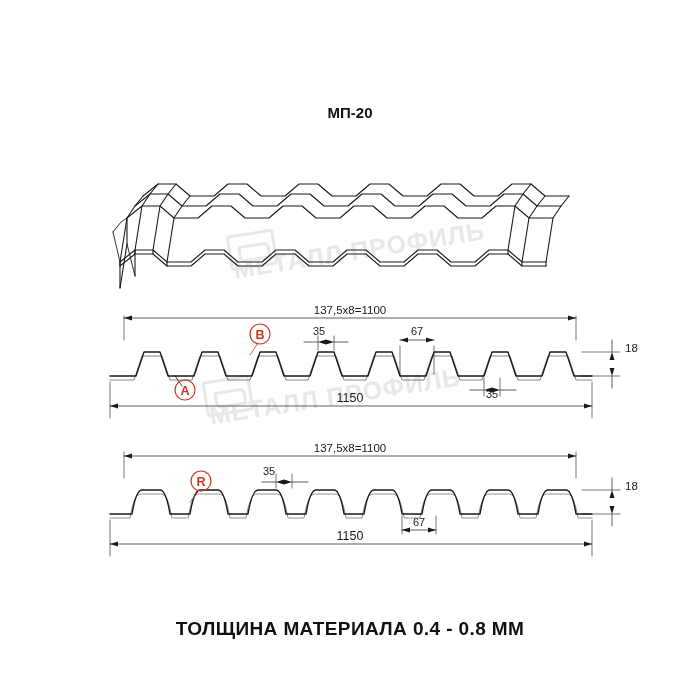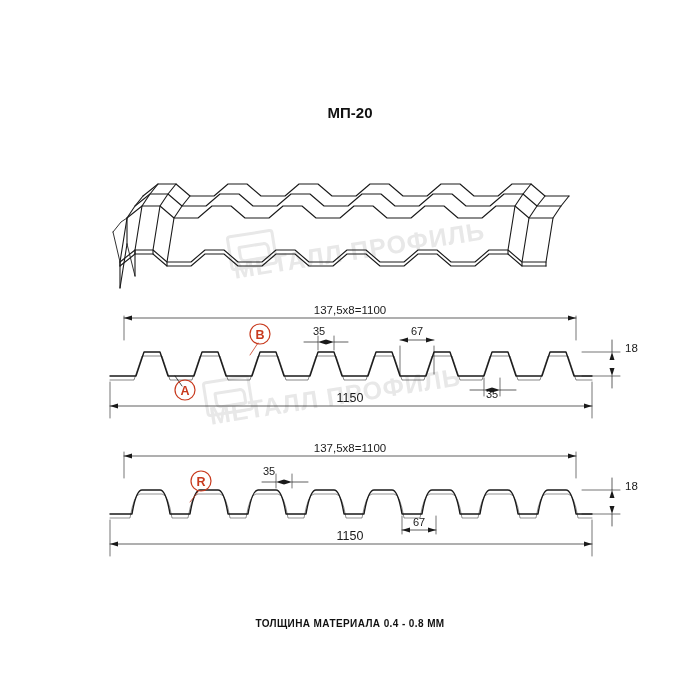--- a/index.html
+++ b/index.html
@@ -39,21 +39,21 @@
     font-size: 15px;
     font-weight: bold;
     color: #111;
   }
   .footer {
     position: absolute;
     top: 618px;
     left: 0;
     right: 0;
     text-align: center;
-    font-size: 10px;
+    font-size: 19px;
     font-weight: bold;
     letter-spacing: .4px;
     color: #111;
   }
   svg {
     position: absolute;
     top: 0;
     left: 0;
   }
   .wm {

